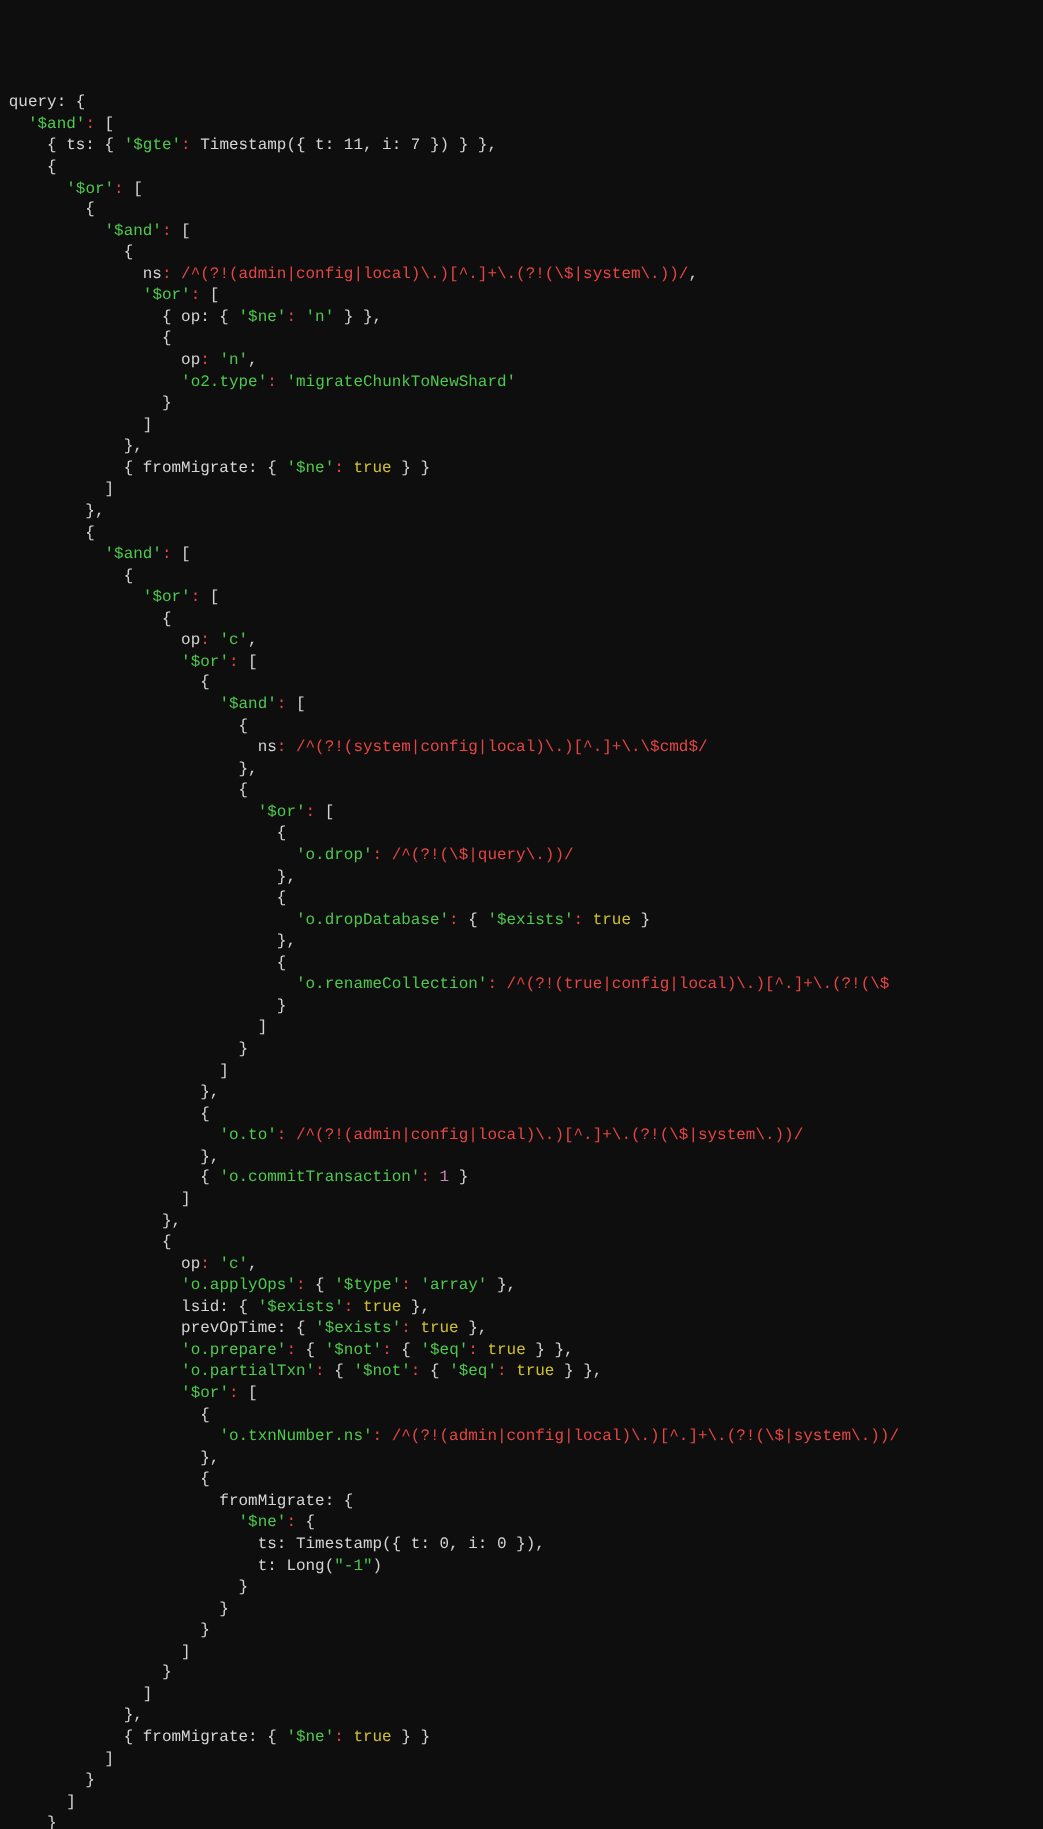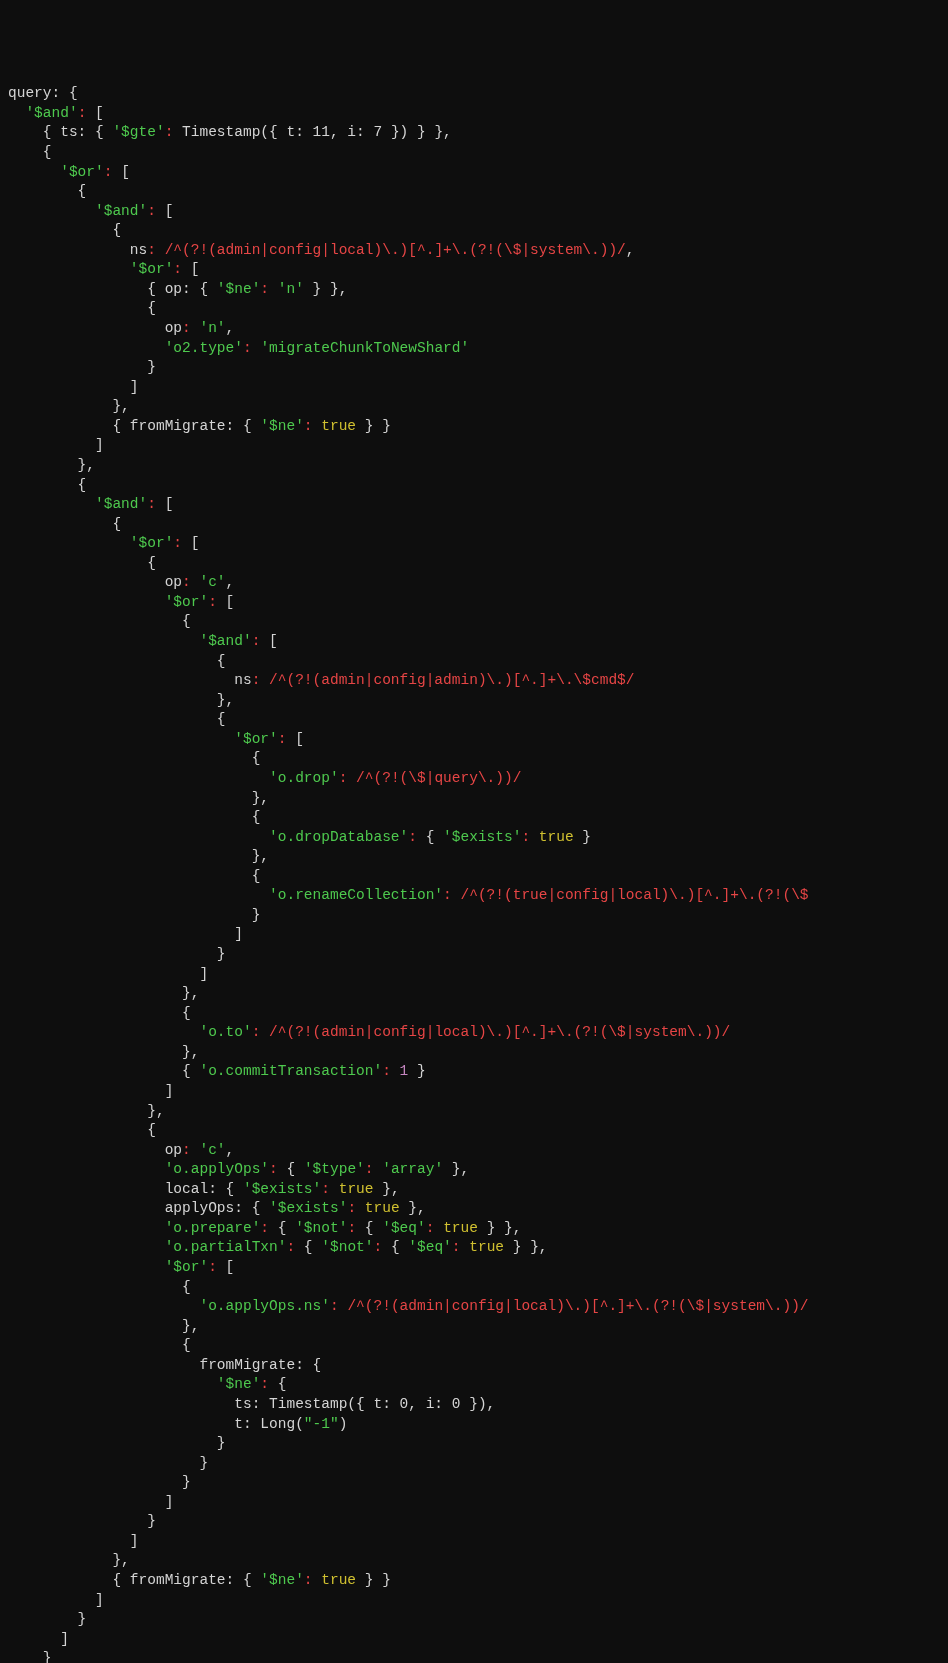--- a/index.html
+++ b/index.html
@@ -47,21 +47,21 @@
 <span class="w">        {</span>
 <span class="w">          </span><span class="g">'$and'</span><span class="r">:</span><span class="w"> [</span>
 <span class="w">            {</span>
 <span class="w">              </span><span class="g">'$or'</span><span class="r">:</span><span class="w"> [</span>
 <span class="w">                {</span>
 <span class="w">                  op</span><span class="r">:</span><span class="w"> </span><span class="g">'c'</span><span class="w">,</span>
 <span class="w">                  </span><span class="g">'$or'</span><span class="r">:</span><span class="w"> [</span>
 <span class="w">                    {</span>
 <span class="w">                      </span><span class="g">'$and'</span><span class="r">:</span><span class="w"> [</span>
 <span class="w">                        {</span>
-<span class="w">                          ns</span><span class="r">:</span><span class="w"> </span><span class="r">/^(?!(admin|config|admin)\.)[^.]+\.\$cmd$/</span>
+<span class="w">                          ns</span><span class="r">:</span><span class="w"> </span><span class="r">/^(?!(system|config|local)\.)[^.]+\.\$cmd$/</span>
 <span class="w">                        },</span>
 <span class="w">                        {</span>
 <span class="w">                          </span><span class="g">'$or'</span><span class="r">:</span><span class="w"> [</span>
 <span class="w">                            {</span>
 <span class="w">                              </span><span class="g">'o.drop'</span><span class="r">:</span><span class="w"> </span><span class="r">/^(?!(\$|query\.))/</span>
 <span class="w">                            },</span>
 <span class="w">                            {</span>
 <span class="w">                              </span><span class="g">'o.dropDatabase'</span><span class="r">:</span><span class="w"> { </span><span class="g">'$exists'</span><span class="r">:</span><span class="w"> </span><span class="y">true</span><span class="w"> }</span>
 <span class="w">                            },</span>
 <span class="w">                            {</span>
@@ -73,27 +73,27 @@
 <span class="w">                    },</span>
 <span class="w">                    {</span>
 <span class="w">                      </span><span class="g">'o.to'</span><span class="r">:</span><span class="w"> </span><span class="r">/^(?!(admin|config|local)\.)[^.]+\.(?!(\$|system\.))/</span>
 <span class="w">                    },</span>
 <span class="w">                    { </span><span class="g">'o.commitTransaction'</span><span class="r">:</span><span class="w"> </span><span class="p">1</span><span class="w"> }</span>
 <span class="w">                  ]</span>
 <span class="w">                },</span>
 <span class="w">                {</span>
 <span class="w">                  op</span><span class="r">:</span><span class="w"> </span><span class="g">'c'</span><span class="w">,</span>
 <span class="w">                  </span><span class="g">'o.applyOps'</span><span class="r">:</span><span class="w"> { </span><span class="g">'$type'</span><span class="r">:</span><span class="w"> </span><span class="g">'array'</span><span class="w"> },</span>
-<span class="w">                  local: { </span><span class="g">'$exists'</span><span class="r">:</span><span class="w"> </span><span class="y">true</span><span class="w"> },</span>
-<span class="w">                  applyOps: { </span><span class="g">'$exists'</span><span class="r">:</span><span class="w"> </span><span class="y">true</span><span class="w"> },</span>
+<span class="w">                  lsid: { </span><span class="g">'$exists'</span><span class="r">:</span><span class="w"> </span><span class="y">true</span><span class="w"> },</span>
+<span class="w">                  prevOpTime: { </span><span class="g">'$exists'</span><span class="r">:</span><span class="w"> </span><span class="y">true</span><span class="w"> },</span>
 <span class="w">                  </span><span class="g">'o.prepare'</span><span class="r">:</span><span class="w"> { </span><span class="g">'$not'</span><span class="r">:</span><span class="w"> { </span><span class="g">'$eq'</span><span class="r">:</span><span class="w"> </span><span class="y">true</span><span class="w"> } },</span>
 <span class="w">                  </span><span class="g">'o.partialTxn'</span><span class="r">:</span><span class="w"> { </span><span class="g">'$not'</span><span class="r">:</span><span class="w"> { </span><span class="g">'$eq'</span><span class="r">:</span><span class="w"> </span><span class="y">true</span><span class="w"> } },</span>
 <span class="w">                  </span><span class="g">'$or'</span><span class="r">:</span><span class="w"> [</span>
 <span class="w">                    {</span>
-<span class="w">                      </span><span class="g">'o.applyOps.ns'</span><span class="r">:</span><span class="w"> </span><span class="r">/^(?!(admin|config|local)\.)[^.]+\.(?!(\$|system\.))/</span>
+<span class="w">                      </span><span class="g">'o.txnNumber.ns'</span><span class="r">:</span><span class="w"> </span><span class="r">/^(?!(admin|config|local)\.)[^.]+\.(?!(\$|system\.))/</span>
 <span class="w">                    },</span>
 <span class="w">                    {</span>
 <span class="w">                      fromMigrate: {</span>
 <span class="w">                        </span><span class="g">'$ne'</span><span class="r">:</span><span class="w"> {</span>
 <span class="w">                          ts: Timestamp({ t: 0, i: 0 }),</span>
 <span class="w">                          t: Long(</span><span class="g">"-1"</span><span class="w">)</span>
 <span class="w">                        }</span>
 <span class="w">                      }</span>
 <span class="w">                    }</span>
 <span class="w">                  ]</span>

